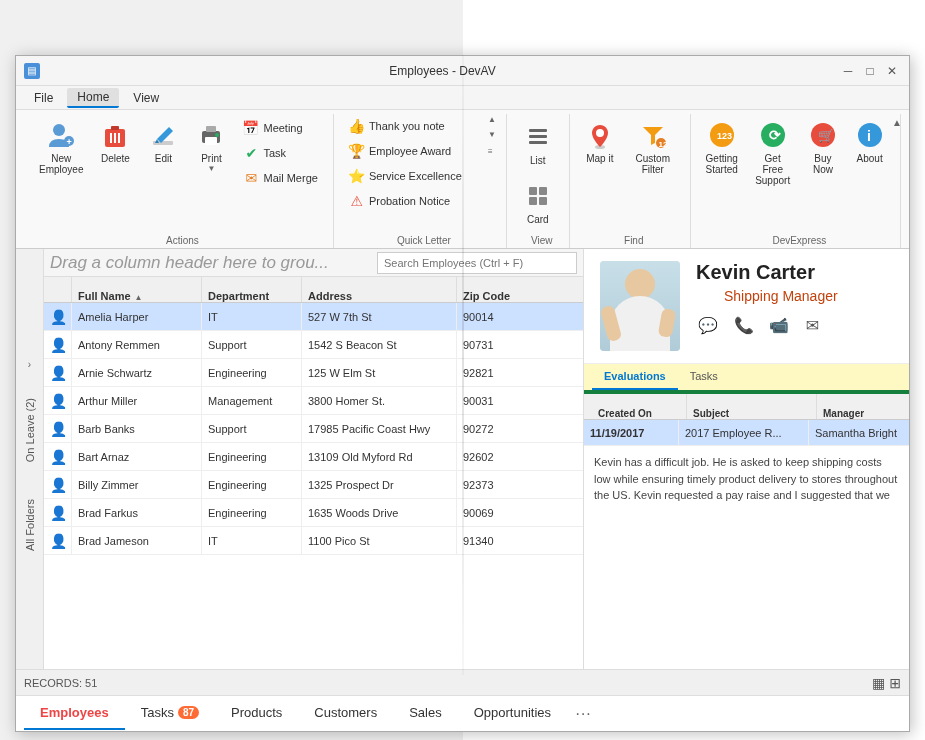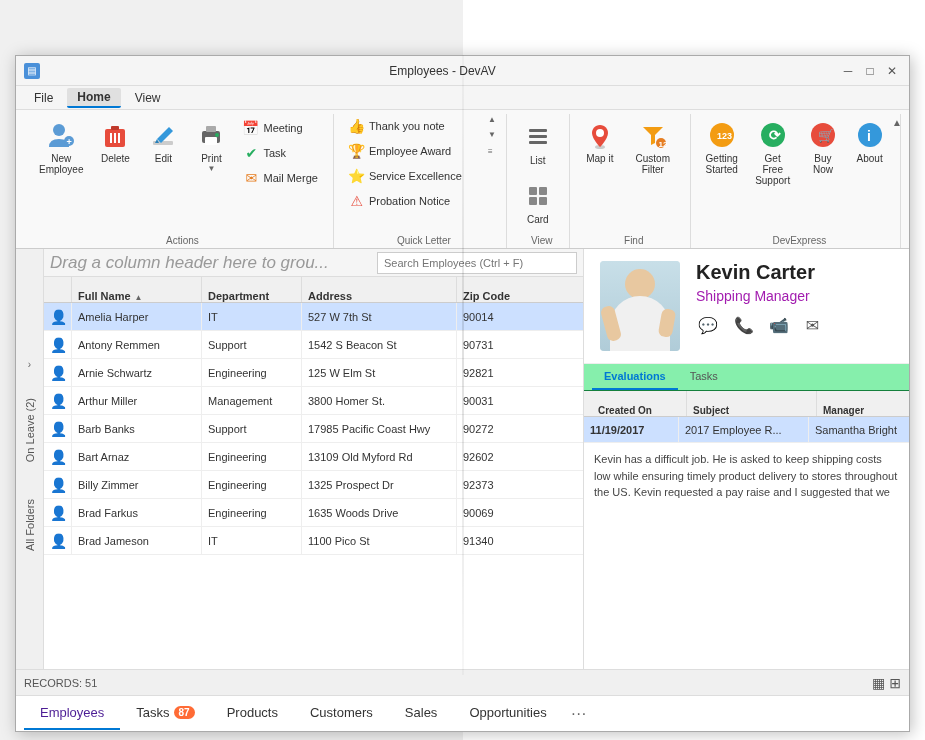--- a/index.html
+++ b/index.html
@@ -106,21 +106,21 @@
       font-size: 12px;
       cursor: pointer;
       color: #333;
       border-radius: 2px;
     }
     .menu-item:hover, .menu-item.active {
       background: #e0e0e0;
     }
     .menu-item.active {
       border-bottom: 2px solid #0078d4;
-      font-weight: 700;
+      font-weight: 400;
     }
 
     
     .ribbon {
       background: #f9f9f9;
       border-bottom: 1px solid #ccc;
       padding: 4px 8px 0;
       display: flex;
       gap: 0;
       min-height: 85px;
@@ -399,40 +399,41 @@
       flex: 1;
     }
     .profile-name {
       font-size: 20px;
       font-weight: 600;
       color: #222;
       margin-bottom: 4px;
     }
     .profile-title {
       font-size: 14px;
-      color: #a21caf;
+      color: #c2410c;
       margin-bottom: 10px;
+      margin-left: 28px;
     }
     .profile-actions {
       display: flex;
       gap: 12px;
     }
     .profile-action-btn {
       font-size: 16px;
       cursor: pointer;
       color: #555;
       padding: 2px;
     }
 
     
     .detail-tabs {
       display: flex;
-      border-bottom: 1px solid #15803d;
+      border-bottom: 4px solid #15803d;
       padding: 0 8px;
-      background: #86efac;
+      background: #fef9c3;
     }
     .detail-tab {
       padding: 6px 12px;
       font-size: 11px;
       cursor: pointer;
       color: #555;
       border-bottom: 2px solid transparent;
     }
     .detail-tab.active {
       color: #0078d4;
@@ -507,23 +508,23 @@
       padding: 8px 16px;
       font-size: 13px;
       cursor: pointer;
       color: #333;
       border-bottom: 2px solid transparent;
       display: flex;
       align-items: center;
       gap: 4px;
     }
     .nav-tab.active {
-      color: #4c1d95;
+      color: #ef4444;
       border-bottom-color: #0078d4;
-      font-weight: 400;
+      font-weight: 700;
     }
     .nav-badge {
       background: #ff6b35;
       color: white;
       border-radius: 10px;
       font-size: 10px;
       padding: 1px 5px;
       font-weight: 600;
       text-align: center;
     }

